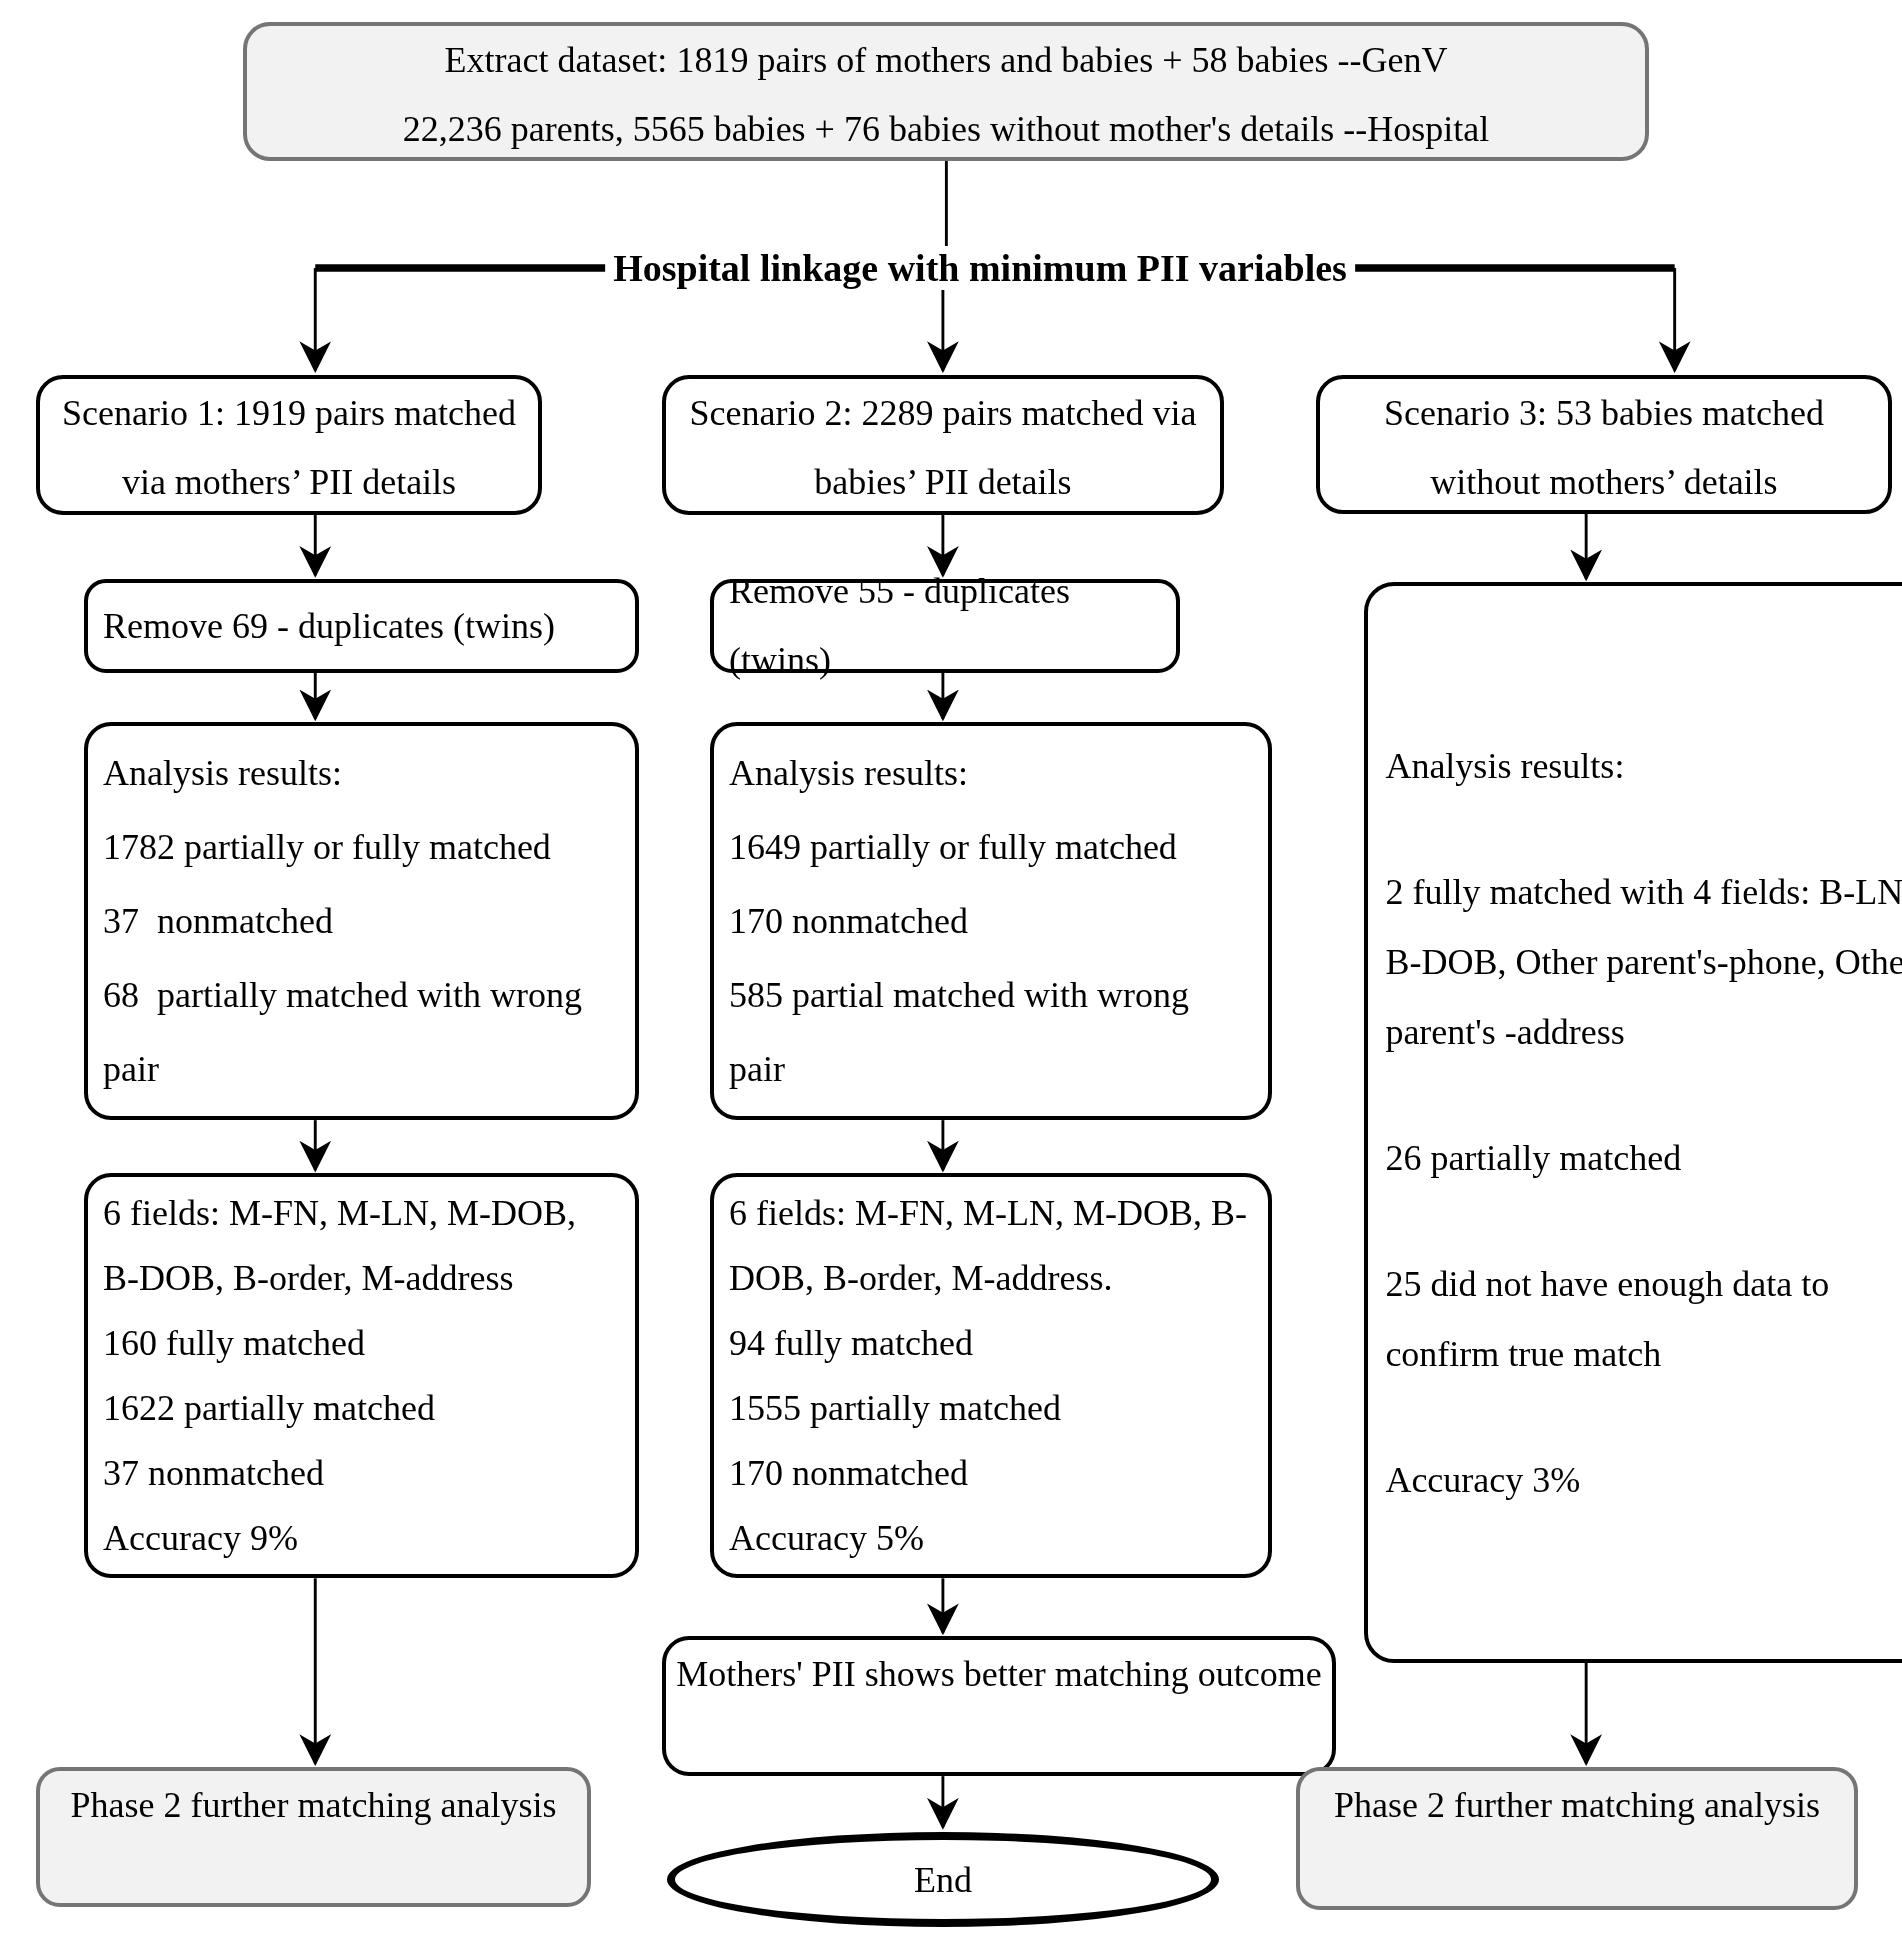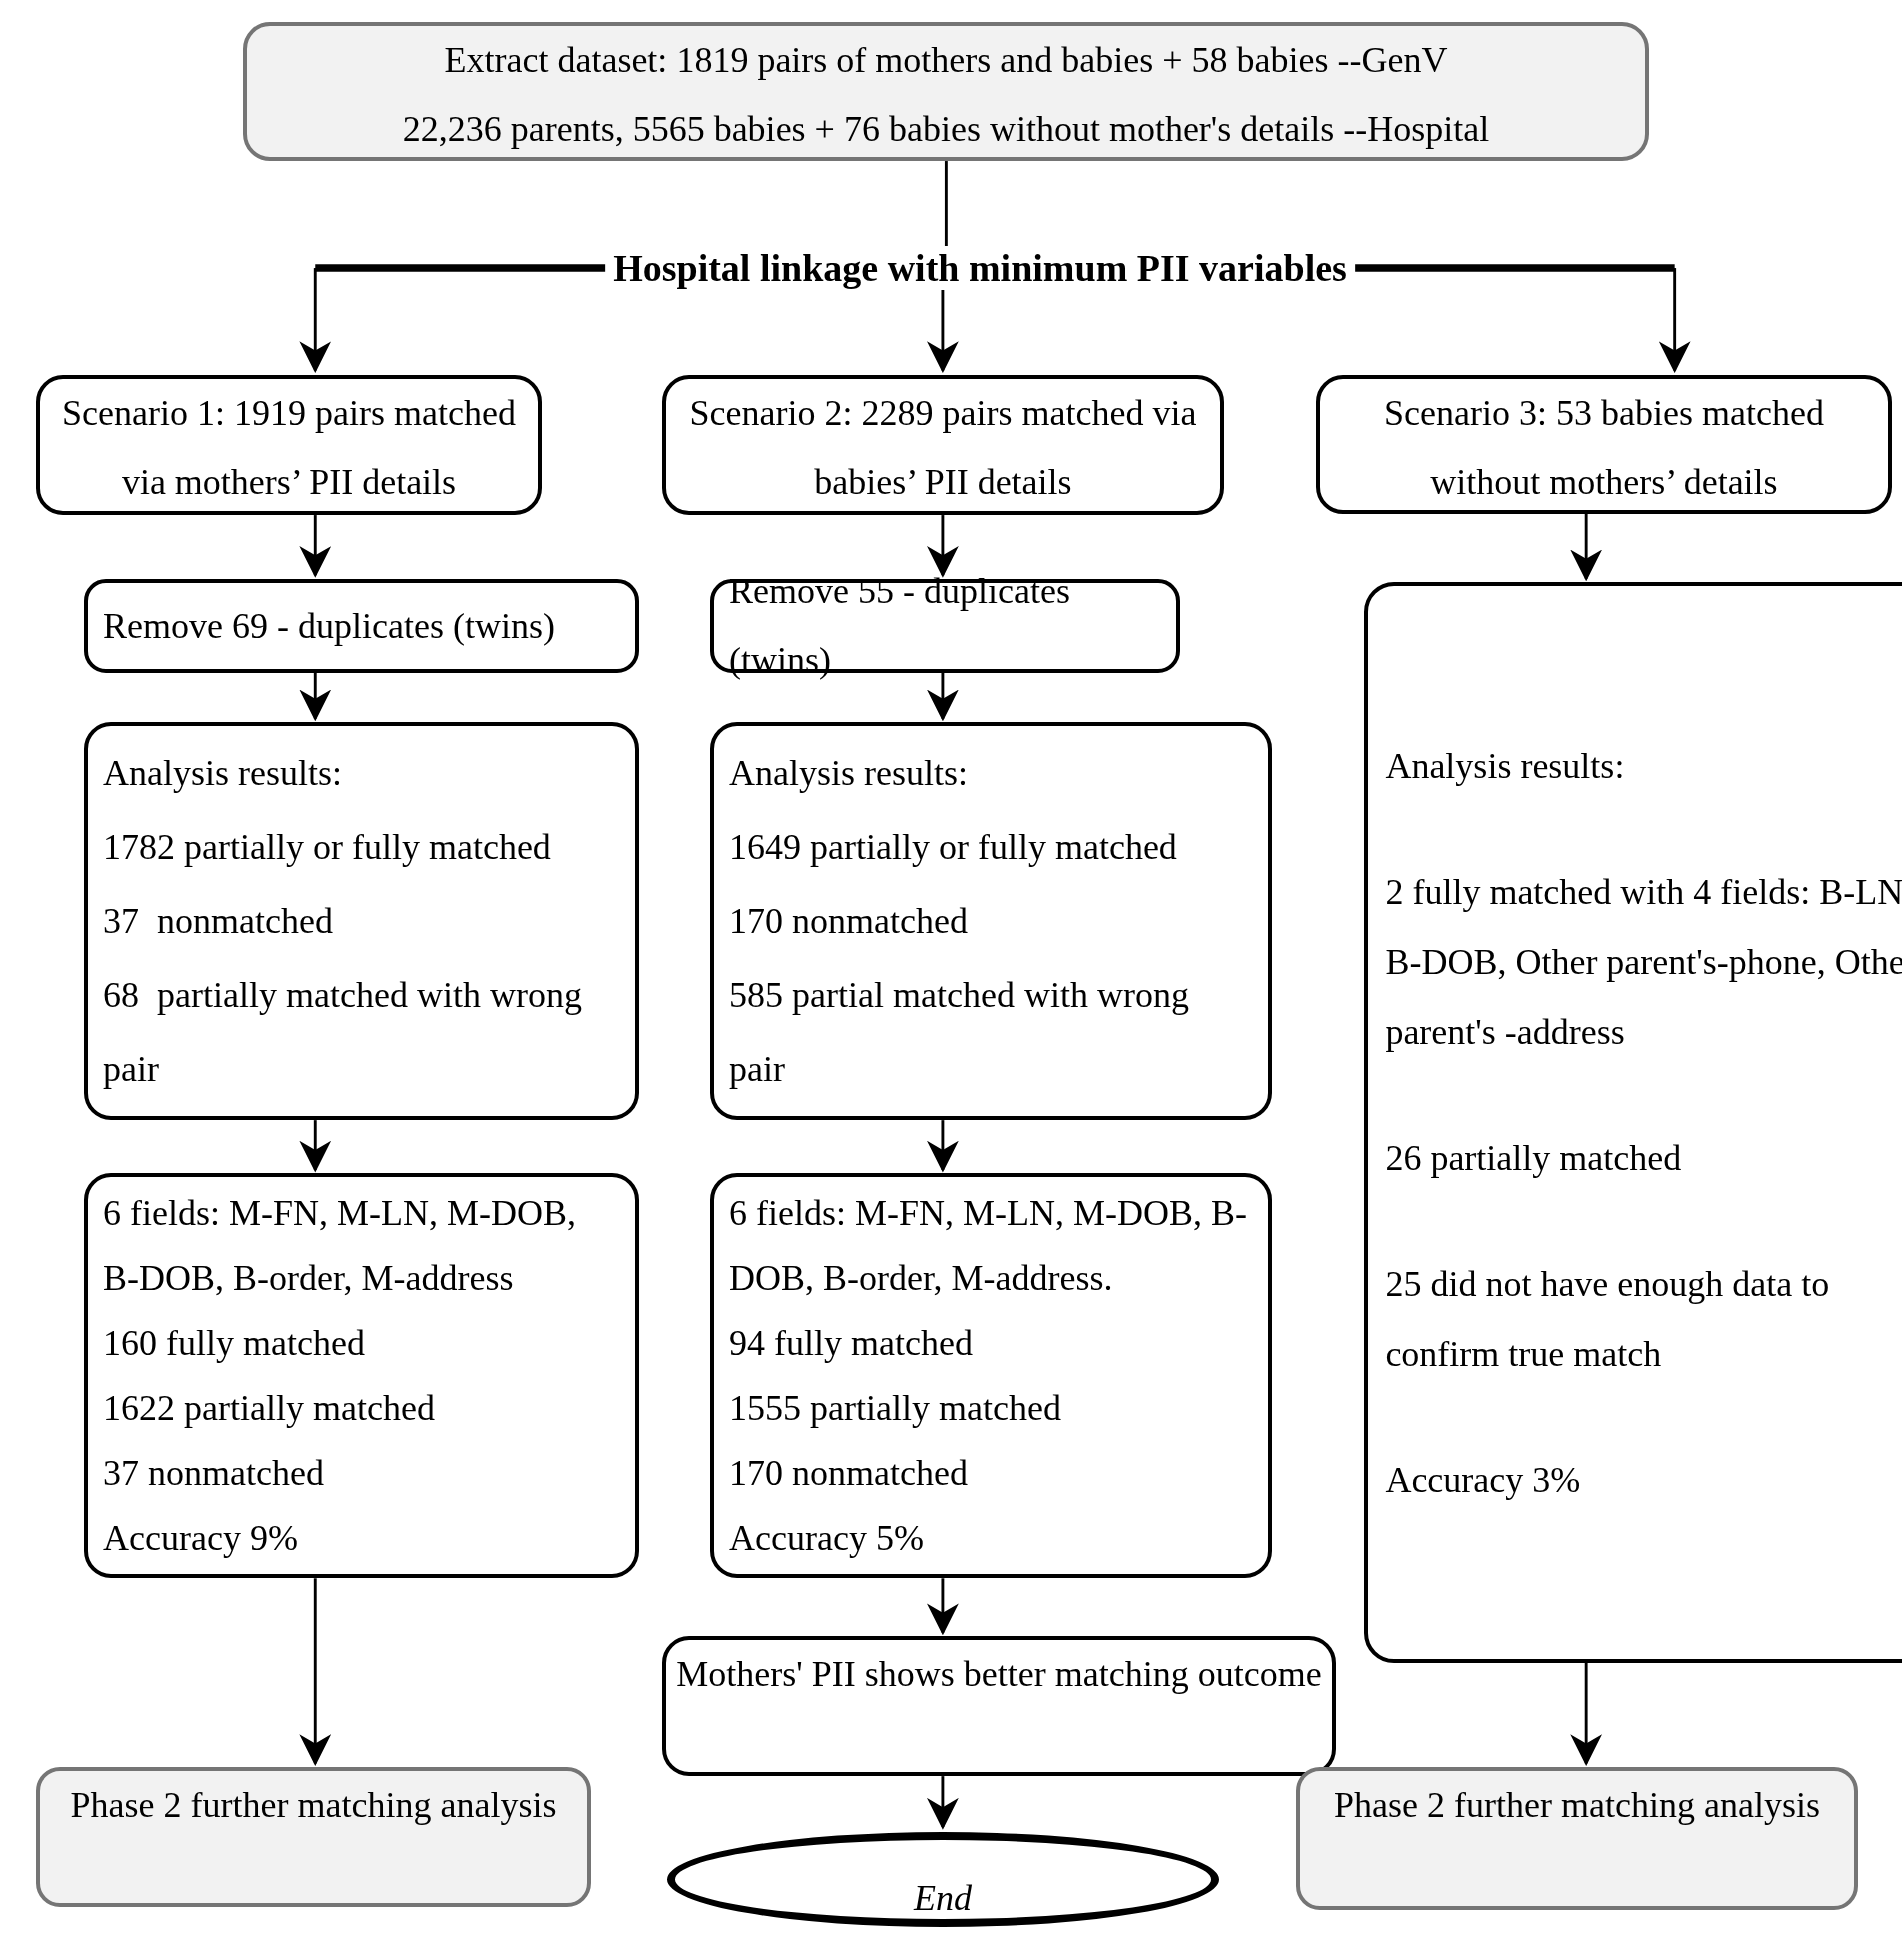--- a/index.html
+++ b/index.html
@@ -27,23 +27,22 @@
   #branch-title {
     position:absolute; z-index:3; left:956px; top:268px;
     transform:translate(-50%,-50%);
     background:#ffffff; padding:0 8px;
     font-size:38px; font-weight:bold; white-space:nowrap;margin-left:24px;
   }
   #end-ellipse {
     position:absolute; z-index:2; box-sizing:border-box;
     left:667px; top:1832px; width:552px; height:95px;
     border:8px solid #000; border-radius:50%;
-    background:#fff; display:flex; align-items:flex-end; justify-content:center;
+    background:#fff; display:flex; align-items:center; justify-content:center;
     font-size:36px;
-    font-style:italic;
   }
 </style>
 </head>
 <body>
 
 <div id="canvas">
 
   <svg id="connectors" width="1902" height="1936" viewBox="0 0 3288 3346">
     <defs>
       <marker id="arrow" viewBox="0 0 12 12" refX="11" refY="6" markerWidth="11" markerHeight="11" orient="auto-start-reverse">

